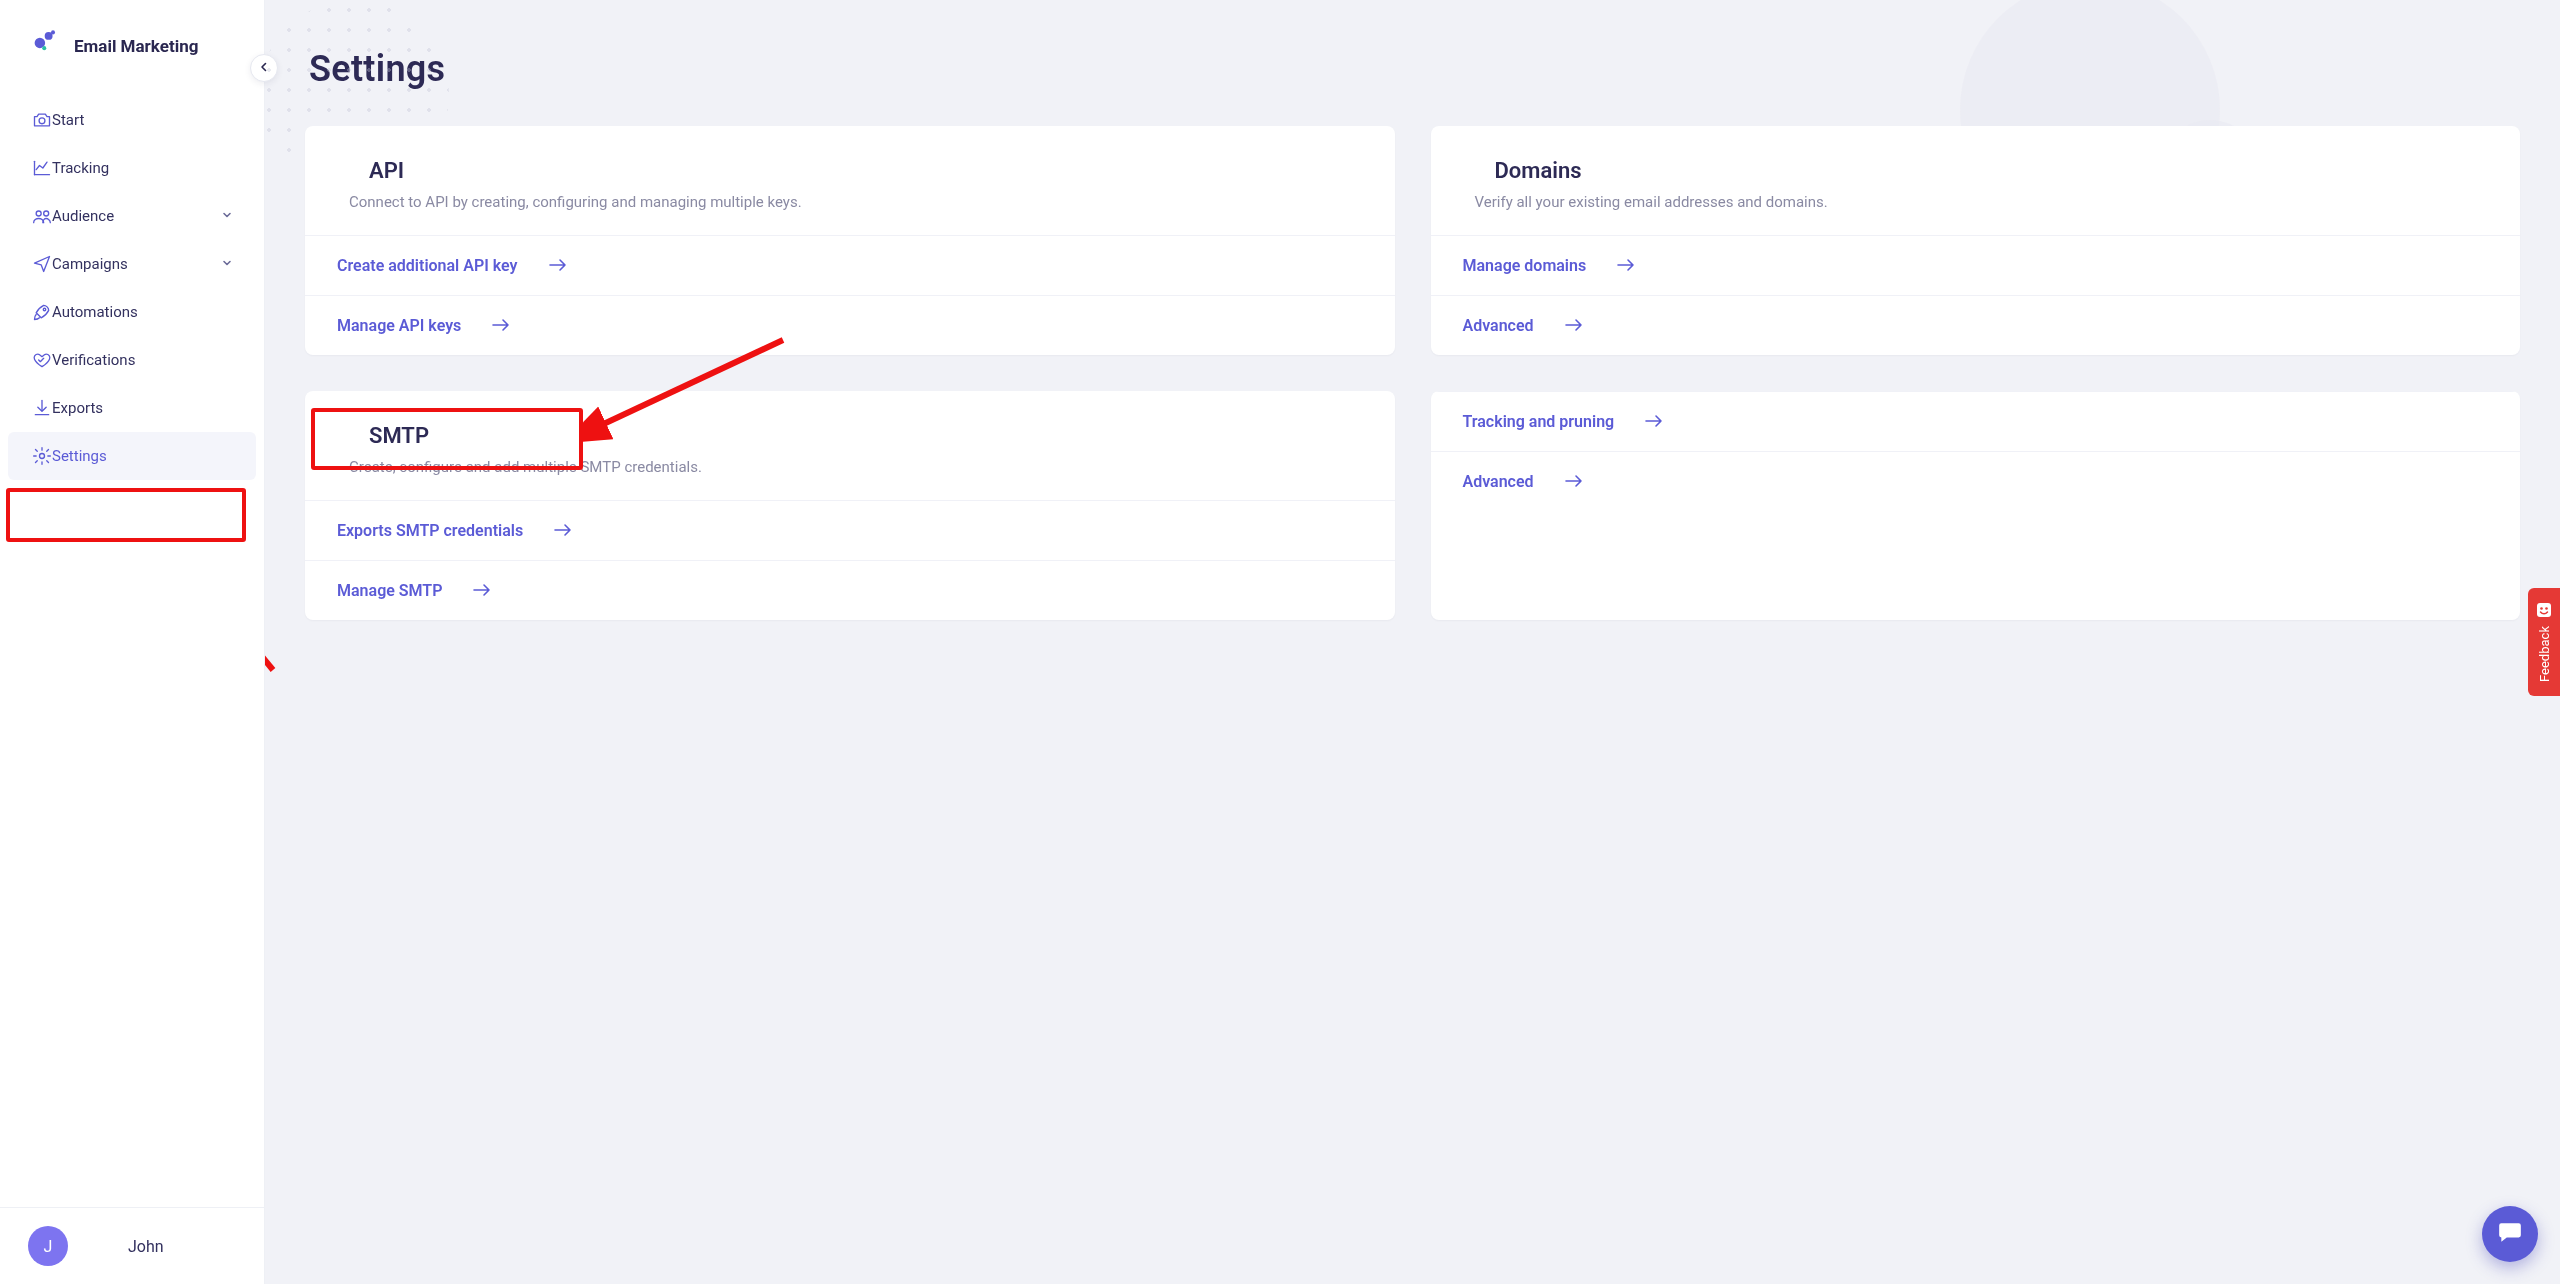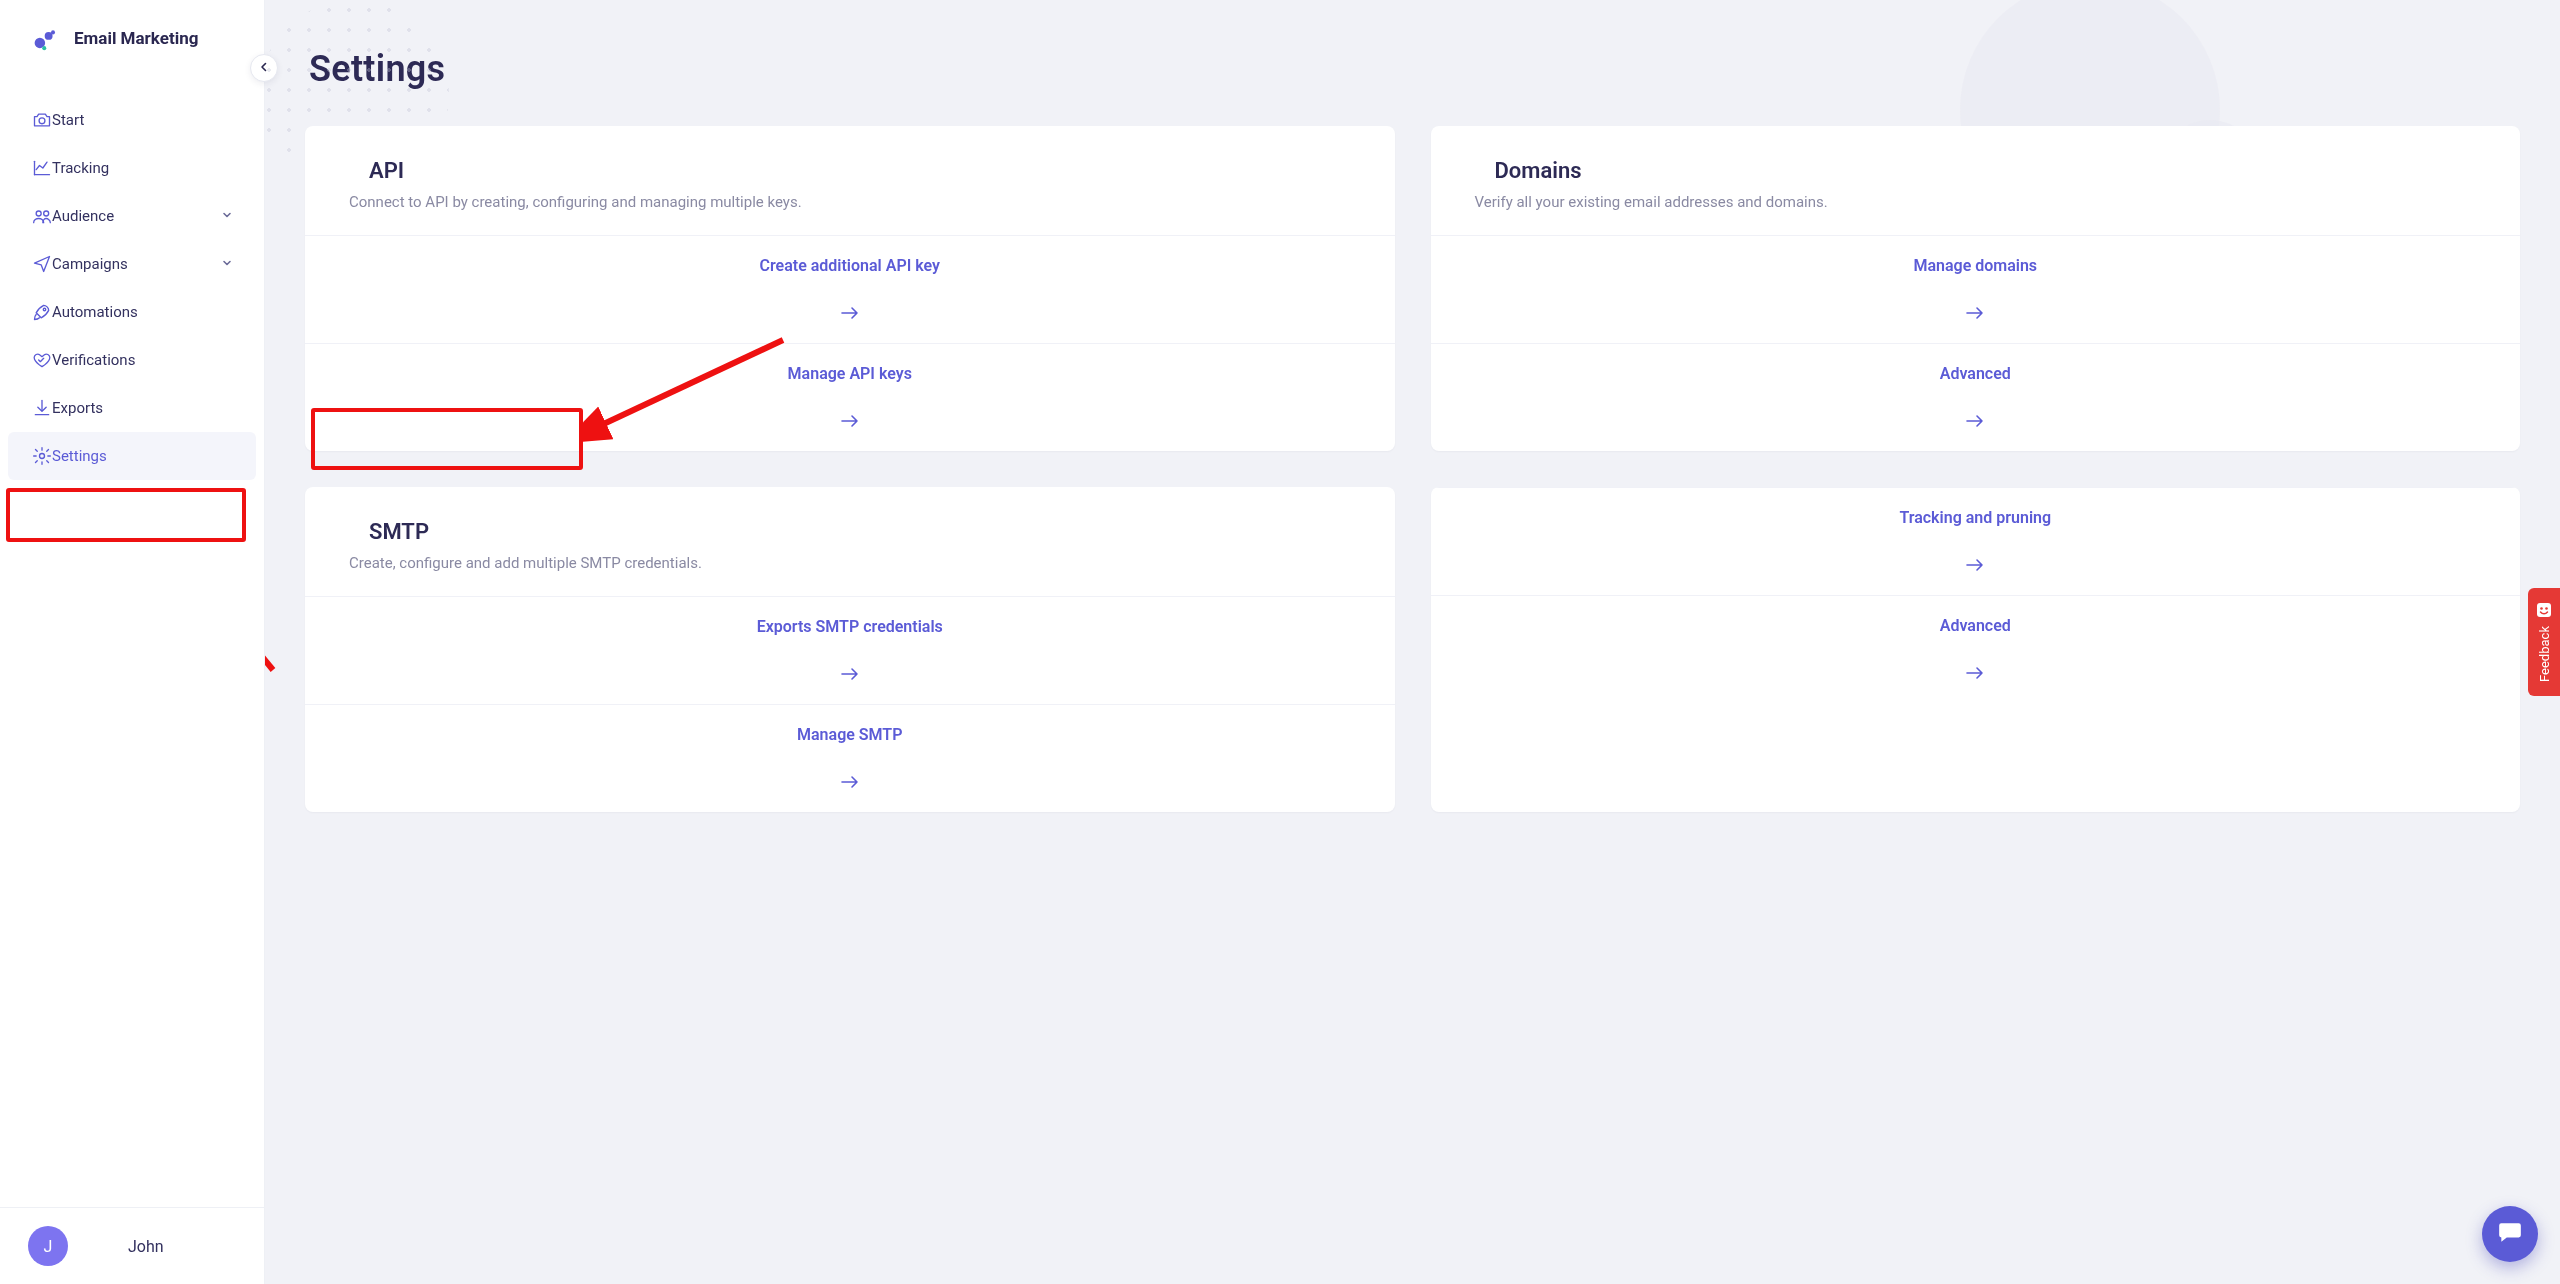--- a/index.html
+++ b/index.html
@@ -16,21 +16,21 @@
   .sidebar {
     width: 265px;
     background: #ffffff;
     display: flex;
     flex-direction: column;
     position: relative;
     border-right: 1px solid #eef0f5;
   }
   .sidebar-header {
     display: flex;
-    align-items: flex-start;
+    align-items: flex-end;
     gap: 14px;
     padding: 28px 28px 20px 32px;
   }
   .logo {
     width: 28px; height: 28px; position: relative;
   }
   .logo svg { width: 100%; height: 100%; }
   .brand {
     font-weight: 700;
     font-size: 17px;
@@ -115,21 +115,20 @@
   }
   .card-head { padding: 32px 44px 24px 44px; }
   .card-title { font-size: 22px; font-weight: 600; color: #2d2a55; margin-bottom: 10px; margin-left: 20px; }
   .card-desc  { font-size: 15px; color: #8a8aa3; }
   .card-links { }
   .card-link {
     display: flex; align-items: center; gap: 30px;
     padding: 20px 32px; border-top: 1px solid #f0f1f7;
     color: #5b5bd6; font-weight: 600; font-size: 16px;
     cursor: pointer;
-    flex-direction: column;
   }
   .card-link .arrow { font-size: 18px; line-height: 1; }
 
   
   .red-box {
     position: absolute; border: 4px solid #e11; border-radius: 3px; pointer-events:none; z-index:10;
   }
   .red-arrow { position: absolute; z-index:11; pointer-events:none; }
 
   .feedback-tab {

